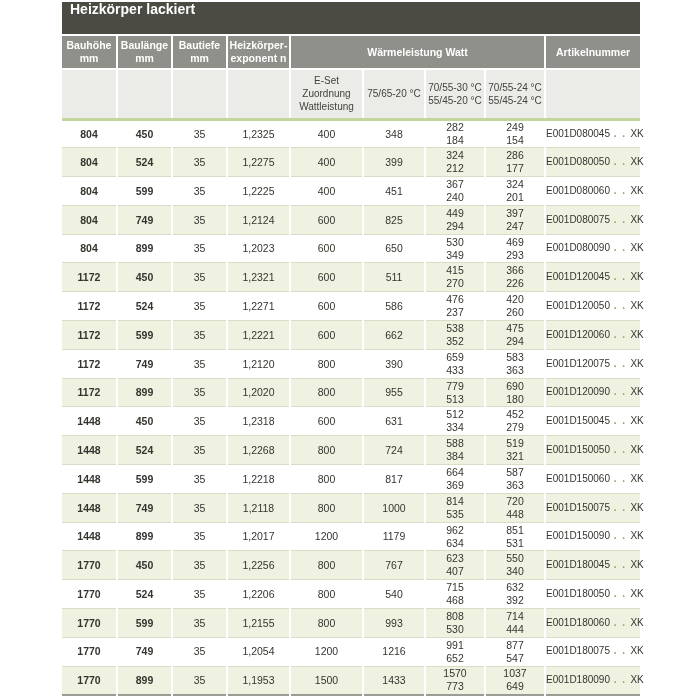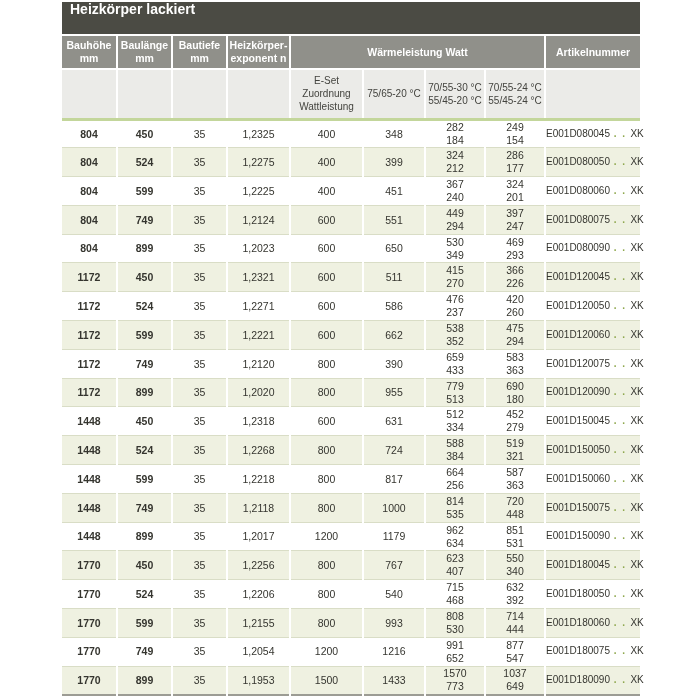--- a/index.html
+++ b/index.html
@@ -194,21 +194,21 @@
             <div class="pair-line">201</div>
           </td>
           <td class="art"><span>E001D080060 </span><span class="dots">. .</span><span> XK</span></td>
         </tr>
         <tr class="even">
           <td class="b">804</td>
           <td class="b">749</td>
           <td>35</td>
           <td>1,2124</td>
           <td>600</td>
-          <td>551</td>
+          <td>825</td>
           <td>
             <div class="pair-line">449</div>
             <div class="pair-line">294</div>
           </td>
           <td>
             <div class="pair-line">397</div>
             <div class="pair-line">247</div>
           </td>
           <td class="art"><span>E001D080075 </span><span class="dots">. .</span><span> XK</span></td>
         </tr>
@@ -350,21 +350,21 @@
         </tr>
         <tr class="odd">
           <td class="b">1448</td>
           <td class="b">599</td>
           <td>35</td>
           <td>1,2218</td>
           <td>800</td>
           <td>817</td>
           <td>
             <div class="pair-line">664</div>
-            <div class="pair-line">256</div>
+            <div class="pair-line">369</div>
           </td>
           <td>
             <div class="pair-line">587</div>
             <div class="pair-line">363</div>
           </td>
           <td class="art"><span>E001D150060 </span><span class="dots">. .</span><span> XK</span></td>
         </tr>
         <tr class="even">
           <td class="b">1448</td>
           <td class="b">749</td>

